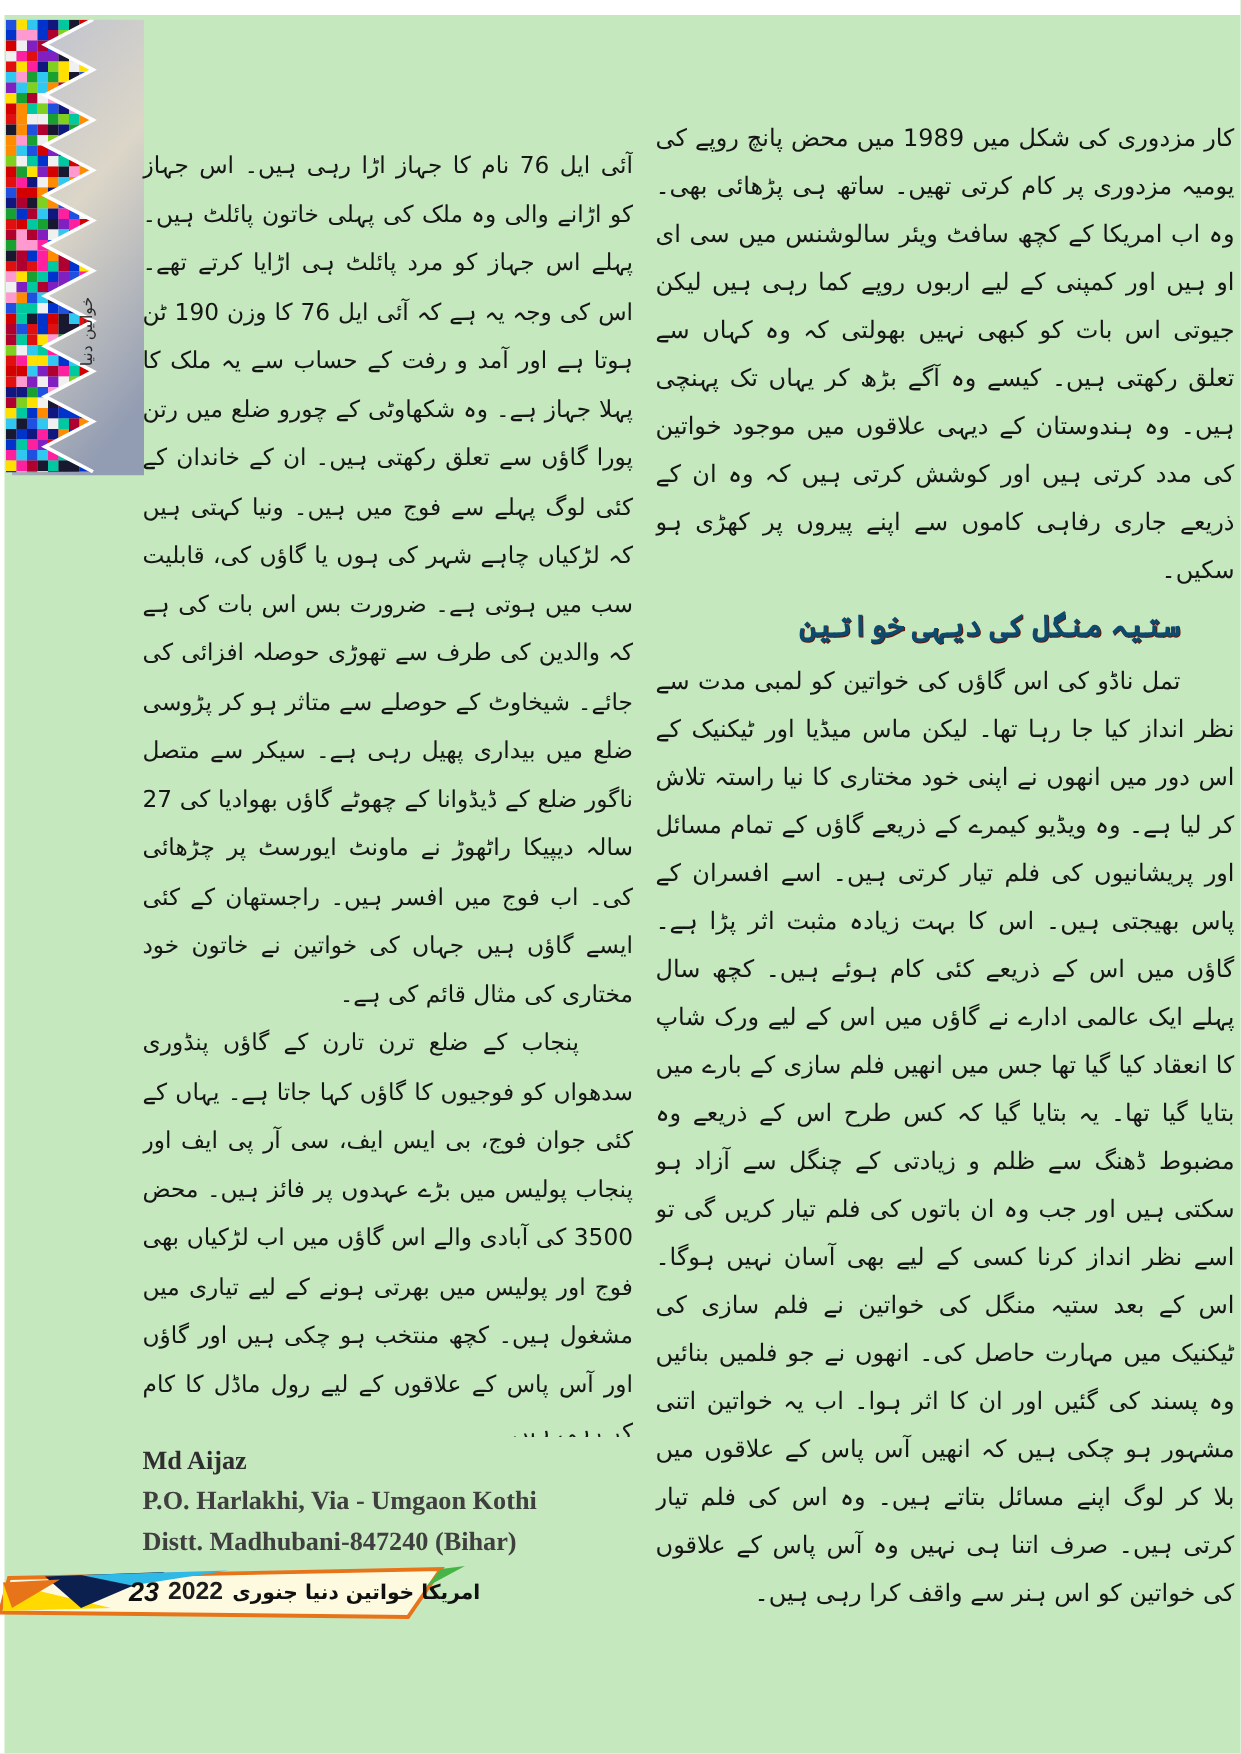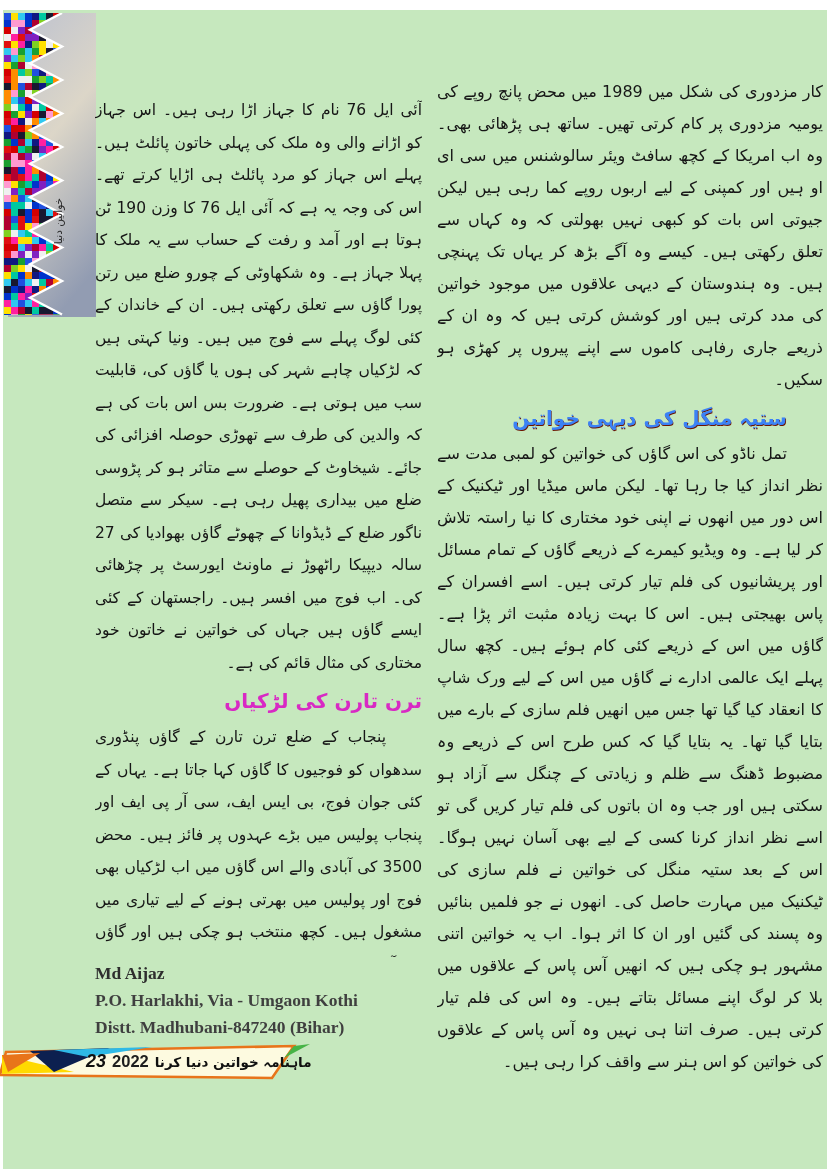--- a/index.html
+++ b/index.html
@@ -28,21 +28,21 @@
   .col {
     position:absolute; direction:rtl; text-align:justify;
     color:#161616; overflow:hidden;
   }
   .col p { margin:0; }
   .col-left  { left:95px; top:94px; width:327px; height:864px; font-size:15.5px; line-height:32.5px; }
   .col-right { left:437px; top:76px; width:386px; height:1002px; font-size:16px; line-height:32px; }
   .indent { text-indent:36px; }
   h2 { margin:7px 0 5px; font-size:20px; font-weight:bold; line-height:30px; text-align:right; }
   .h-magenta { color:#d829c4; }
-  .h-red     { color:#3b82f6; text-shadow:0.6px 0.6px 0 #6b1400; }
+  .h-red     { color:#0c4a6e; text-shadow:0.6px 0.6px 0 #6b1400;font-family:Liberation Serif, serif; }
   .col-right h2 { padding-left:0; padding-right:36px; }
   
   .author {
     position:absolute; left:95px; top:960px;
     font-family:Liberation Serif, serif;
     font-weight:bold; font-size:17.5px; line-height:27px;
     color:#3f3f3f;
   }
   .author .name { color:#2e2e2e; }
   
@@ -475,21 +475,20 @@
       </g>
     <polyline id="zig-outline" fill="none" stroke="#ffffff" stroke-width="2.4" points="58,0 26,16.8 58,33.5 26,50.3 58,67.0 26,83.8 58,100.5 26,117.3 58,134.0 26,150.8 58,167.5 26,184.3 58,201.0 26,217.8 58,234.5 26,251.3 58,268.0 26,284.8 58,301.5"></polyline>
   </svg>
   <div class="vert-label-wrap">
     <div class="vert-label">خواتین دنیا</div>
   </div>
 </div>
 
 <div class="col col-left" lang="ur">
   <p>آئی ایل 76 نام کا جہاز اڑا رہی ہیں۔ اس جہاز کو اڑانے والی وہ ملک کی پہلی خاتون پائلٹ ہیں۔ پہلے اس جہاز کو مرد پائلٹ ہی اڑایا کرتے تھے۔ اس کی وجہ یہ ہے کہ آئی ایل 76 کا وزن 190 ٹن ہوتا ہے اور آمد و رفت کے حساب سے یہ ملک کا پہلا جہاز ہے۔ وہ شکھاوٹی کے چورو ضلع میں رتن پورا گاؤں سے تعلق رکھتی ہیں۔ ان کے خاندان کے کئی لوگ پہلے سے فوج میں ہیں۔ ونیا کہتی ہیں کہ لڑکیاں چاہے شہر کی ہوں یا گاؤں کی، قابلیت سب میں ہوتی ہے۔ ضرورت بس اس بات کی ہے کہ والدین کی طرف سے تھوڑی حوصلہ افزائی کی جائے۔ شیخاوٹ کے حوصلے سے متاثر ہو کر پڑوسی ضلع میں بیداری پھیل رہی ہے۔ سیکر سے متصل ناگور ضلع کے ڈیڈوانا کے چھوٹے گاؤں بھوادیا کی 27 سالہ دیپیکا راٹھوڑ نے ماونٹ ایورسٹ پر چڑھائی کی۔ اب فوج میں افسر ہیں۔ راجستھان کے کئی ایسے گاؤں ہیں جہاں کی خواتین نے خاتون خود مختاری کی مثال قائم کی ہے۔</p>
-  <h2 class="h-magenta">ترن تارن کی لڑکیاں</h2>
   <p class="indent">پنجاب کے ضلع ترن تارن کے گاؤں پنڈوری سدھواں کو فوجیوں کا گاؤں کہا جاتا ہے۔ یہاں کے کئی جوان فوج، بی ایس ایف، سی آر پی ایف اور پنجاب پولیس میں بڑے عہدوں پر فائز ہیں۔ محض 3500 کی آبادی والے اس گاؤں میں اب لڑکیاں بھی فوج اور پولیس میں بھرتی ہونے کے لیے تیاری میں مشغول ہیں۔ کچھ منتخب ہو چکی ہیں اور گاؤں اور آس پاس کے علاقوں کے لیے رول ماڈل کا کام کر رہی ہیں۔</p>
 
 </div>
 
 <div class="col col-right" lang="ur">
   <p>کار مزدوری کی شکل میں 1989 میں محض پانچ روپے کی یومیہ مزدوری پر کام کرتی تھیں۔ ساتھ ہی پڑھائی بھی۔ وہ اب امریکا کے کچھ سافٹ ویئر سالوشنس میں سی ای او ہیں اور کمپنی کے لیے اربوں روپے کما رہی ہیں لیکن جیوتی اس بات کو کبھی نہیں بھولتی کہ وہ کہاں سے تعلق رکھتی ہیں۔ کیسے وہ آگے بڑھ کر یہاں تک پہنچی ہیں۔ وہ ہندوستان کے دیہی علاقوں میں موجود خواتین کی مدد کرتی ہیں اور کوشش کرتی ہیں کہ وہ ان کے ذریعے جاری رفاہی کاموں سے اپنے پیروں پر کھڑی ہو سکیں۔</p>
   <h2 class="h-red">ستیہ منگل کی دیہی خواتین</h2>
   <p class="indent">تمل ناڈو کی اس گاؤں کی خواتین کو لمبی مدت سے نظر انداز کیا جا رہا تھا۔ لیکن ماس میڈیا اور ٹیکنیک کے اس دور میں انھوں نے اپنی خود مختاری کا نیا راستہ تلاش کر لیا ہے۔ وہ ویڈیو کیمرے کے ذریعے گاؤں کے تمام مسائل اور پریشانیوں کی فلم تیار کرتی ہیں۔ اسے افسران کے پاس بھیجتی ہیں۔ اس کا بہت زیادہ مثبت اثر پڑا ہے۔ گاؤں میں اس کے ذریعے کئی کام ہوئے ہیں۔ کچھ سال پہلے ایک عالمی ادارے نے گاؤں میں اس کے لیے ورک شاپ کا انعقاد کیا گیا تھا جس میں انھیں فلم سازی کے بارے میں بتایا گیا تھا۔ یہ بتایا گیا کہ کس طرح اس کے ذریعے وہ مضبوط ڈھنگ سے ظلم و زیادتی کے چنگل سے آزاد ہو سکتی ہیں اور جب وہ ان باتوں کی فلم تیار کریں گی تو اسے نظر انداز کرنا کسی کے لیے بھی آسان نہیں ہوگا۔ اس کے بعد ستیہ منگل کی خواتین نے فلم سازی کی ٹیکنیک میں مہارت حاصل کی۔ انھوں نے جو فلمیں بنائیں وہ پسند کی گئیں اور ان کا اثر ہوا۔ اب یہ خواتین اتنی مشہور ہو چکی ہیں کہ انھیں آس پاس کے علاقوں میں بلا کر لوگ اپنے مسائل بتاتے ہیں۔ وہ اس کی فلم تیار کرتی ہیں۔ صرف اتنا ہی نہیں وہ آس پاس کے علاقوں کی خواتین کو اس ہنر سے واقف کرا رہی ہیں۔</p>
 
 </div>
@@ -505,15 +504,15 @@
     <polygon points="6,10 294,4 272,36 0,33" fill="#fdfae0" stroke="#e8741a" stroke-width="2.6"></polygon>
     <polygon points="294,4 310,2 284,16" fill="#46b446"></polygon>
     <polygon points="2,13 74,30 2,32" fill="#ffd900"></polygon>
     <polygon points="30,9 110,6 54,30" fill="#0c2050"></polygon>
     <polygon points="54,8 152,5 88,15" fill="#2fb9e6"></polygon>
     <polygon points="2,13 40,11 8,30" fill="#e8741a"></polygon>
   </svg>
   <div class="footer-text">
     <span class="fp-num">23</span>
     <span class="fp-year">2022</span>
-    <span class="fp-mag" lang="ur">ماہنامہ خواتین دنیا کرنا</span>
+    <span class="fp-mag" lang="ur">امریکا خواتین دنیا جنوری</span>
   </div>
 </div>
 
 </body></html>

